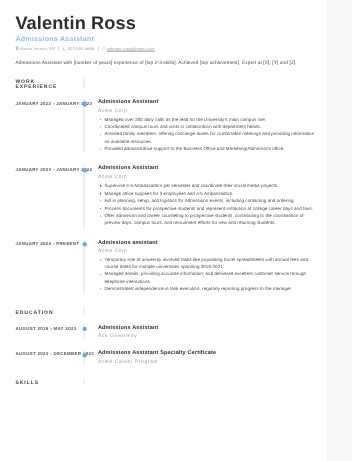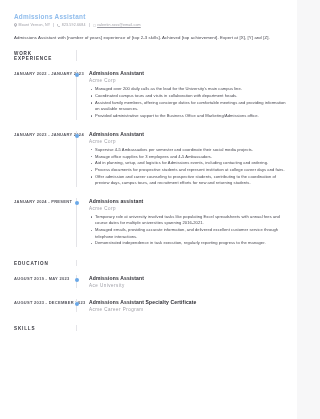--- a/index.html
+++ b/index.html
@@ -164,20 +164,21 @@
   .gap-sm { height: 9px; }
   .gap-md { height: 11px; }
   .gap-lg { height: 13px; }
 </style>
 </head>
 <body>
 
 <div class="page">
 
   <div>
+    <h1 class="name">Valentin Ross</h1>
     <div class="headline">Admissions Assistant</div>
 
     <div class="contact-row">
       <span class="contact-item">
         <span>
           <svg width="3" height="4" viewBox="0 0 8 10">
               <path d="M4 0C1.8 0 0 1.8 0 4c0 3 4 6 4 6s4-3 4-6c0-2.2-1.8-4-4-4zm0 5.4A1.4 1.4 0 1 1 4 2.6a1.4 1.4 0 0 1 0 2.8z" fill="#aeaeb5"></path>
             </svg>
         </span>
         <span>Mount Vernon, NY</span>

